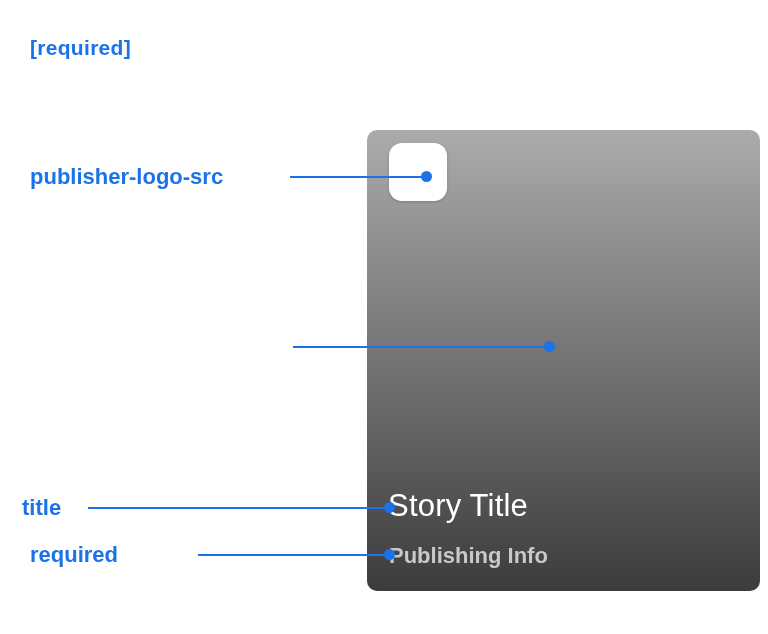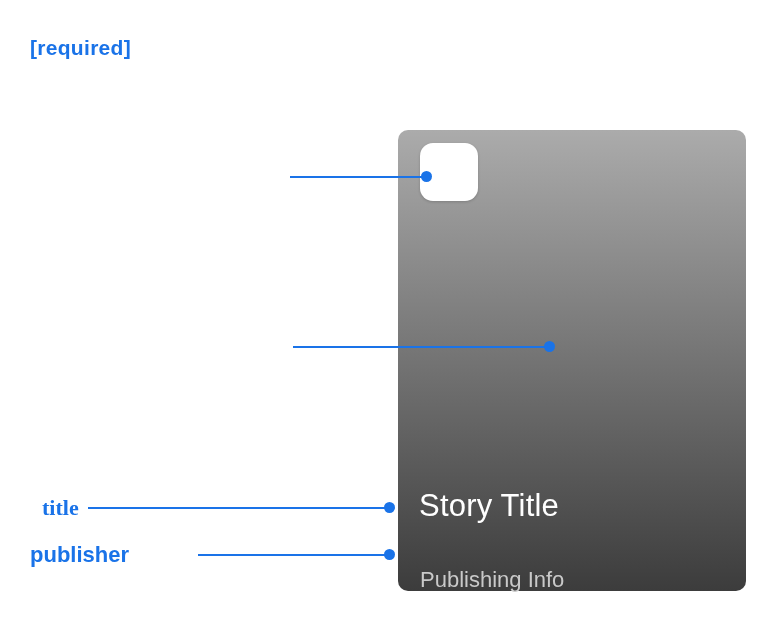--- a/index.html
+++ b/index.html
@@ -16,89 +16,91 @@
   .stage{position:absolute;inset:0;}
 
   .heading{
     position:absolute;left:30px;top:36px;margin:0;
     font-size:21px;font-weight:700;color:var(--accent);
     letter-spacing:0.3px;
   }
 
   
   .card{
-    position:absolute;left:398px;top:130px;width:348px;height:461px;
+    position:absolute;left:367px;top:130px;width:348px;height:461px;
     border-radius:10px;
     background:linear-gradient(180deg,var(--grad-top) 0%,var(--grad-bottom) 100%);
     z-index:1;
+    padding-left:45px;
   }
   .logo-box{
     position:absolute;left:22px;top:13px;width:58px;height:58px;
     background:#ffffff;border-radius:13px;
     box-shadow:0 1px 3px rgba(0,0,0,0.18);
   }
   .card-title{
     position:absolute;left:21px;top:358px;
     font-size:31px;line-height:36px;color:#ffffff;font-weight:400;
     letter-spacing:0.2px;
   }
   .card-publisher{
     position:absolute;left:22px;top:543px; 
   }
   .card .card-publisher{
     top:413px;left:22px;
-    font-size:22px;line-height:26px;color:#c9c9c9;font-weight:400;margin-top:24px;
+    font-size:22px;line-height:26px;color:#c9c9c9;font-weight:700;
   }
 
   
   .anno{position:absolute;z-index:2;}
   .label{
     position:absolute;margin:0;
     font-size:22px;line-height:26px;font-weight:700;color:var(--accent);
     white-space:nowrap;
   }
   .line{position:absolute;height:2px;background:var(--accent);}
   .dot{position:absolute;width:11px;height:11px;border-radius:50%;background:var(--accent);}
 
   .lbl-logo{left:30px;top:164px;}
   .line-logo{left:290px;top:176px;width:132px;}
   .dot-logo{left:421px;top:171px;}
 
   .lbl-poster{left:30px;top:334px;}
   .line-poster{left:293px;top:346px;width:255px;}
   .dot-poster{left:544px;top:341px;}
 
-  .lbl-title{left:42px;top:495px;font-family:Liberation Serif, serif;}
+  .lbl-title{left:22px;top:495px;}
   .line-title{left:88px;top:507px;width:300px;}
   .dot-title{left:384px;top:502px;}
 
   .lbl-publisher{left:30px;top:542px;}
   .line-publisher{left:198px;top:554px;width:190px;}
   .dot-publisher{left:384px;top:549px;}
 </style>
 </head>
 <body>
 
 <div class="stage">
 
   <h1 class="heading">[required]</h1>
 
   <div class="card">
     <div class="logo-box"></div>
     <div class="card-title">Story Title</div>
     <div class="card-publisher">Publishing Info</div>
   </div>
 
+  <p class="label lbl-logo anno">publisher-logo-src</p>
   <div class="line line-logo anno"></div>
   <div class="dot dot-logo anno"></div>
 
   <div class="line line-poster anno"></div>
   <div class="dot dot-poster anno"></div>
 
   <p class="label lbl-title anno">title</p>
   <div class="line line-title anno"></div>
   <div class="dot dot-title anno"></div>
 
-  <p class="label lbl-publisher anno">publisher</p>
+  <p class="label lbl-publisher anno">required</p>
   <div class="line line-publisher anno"></div>
   <div class="dot dot-publisher anno"></div>
 
 </div>
 
 </body></html>

